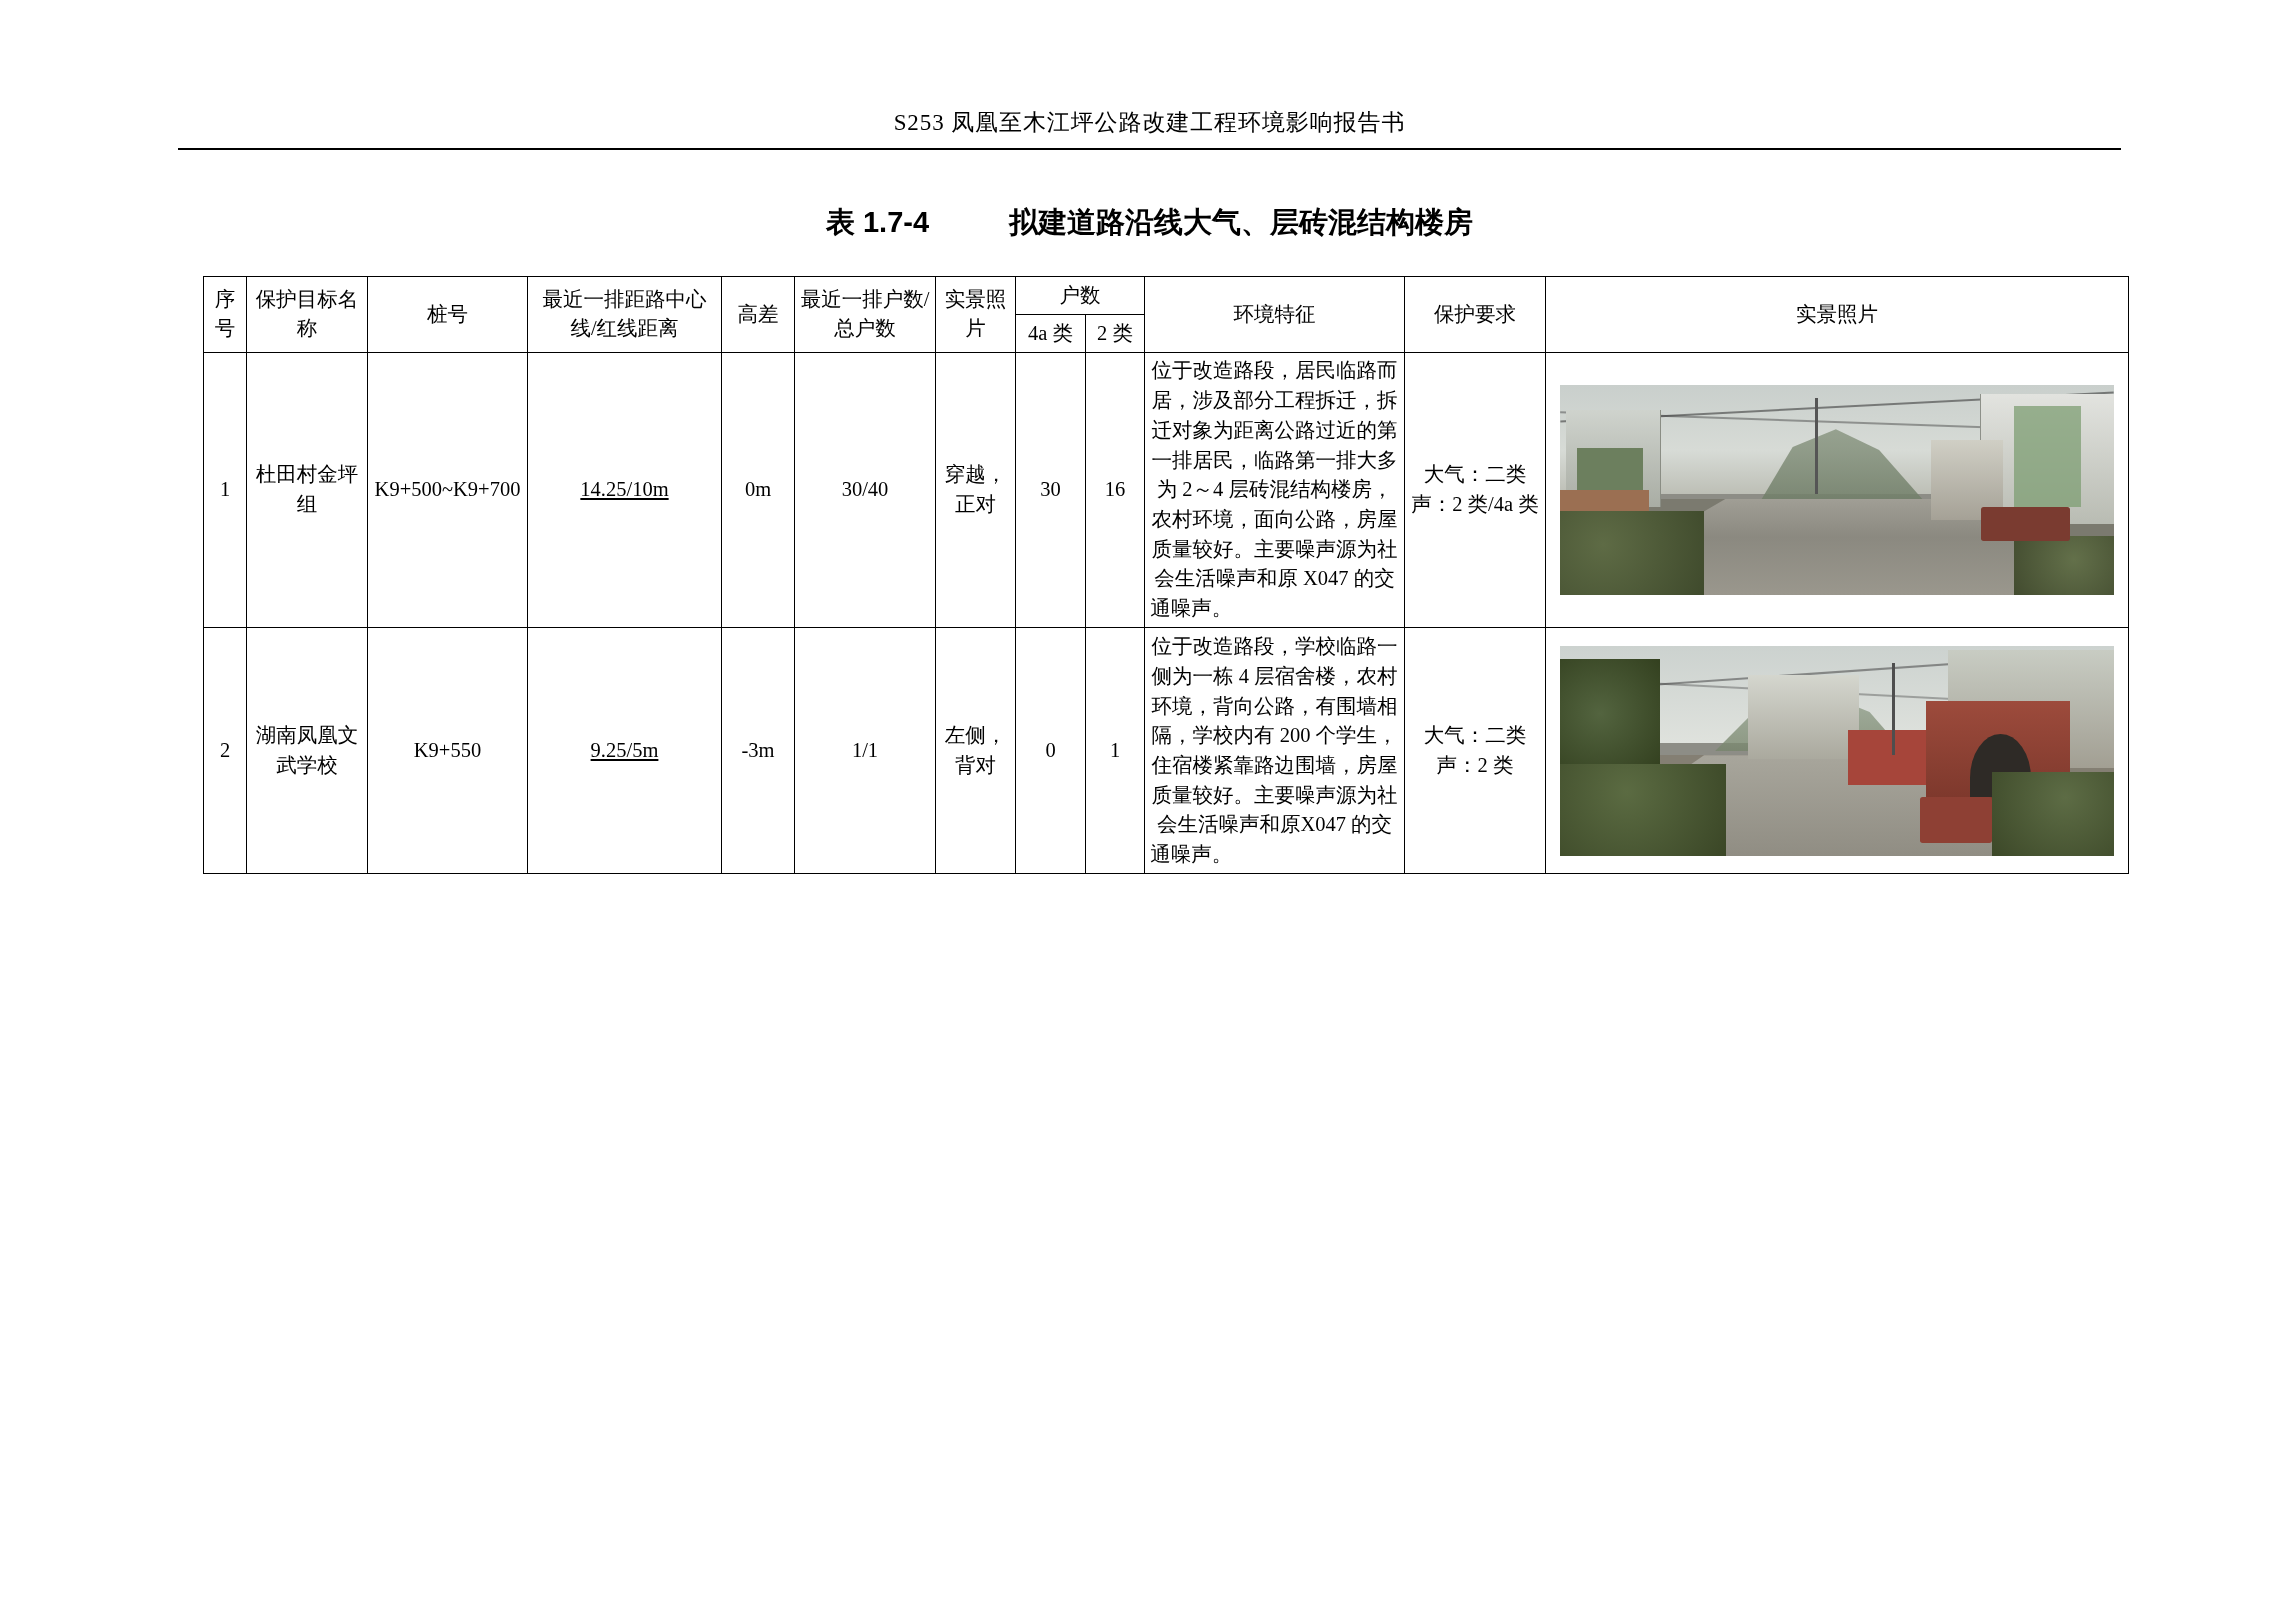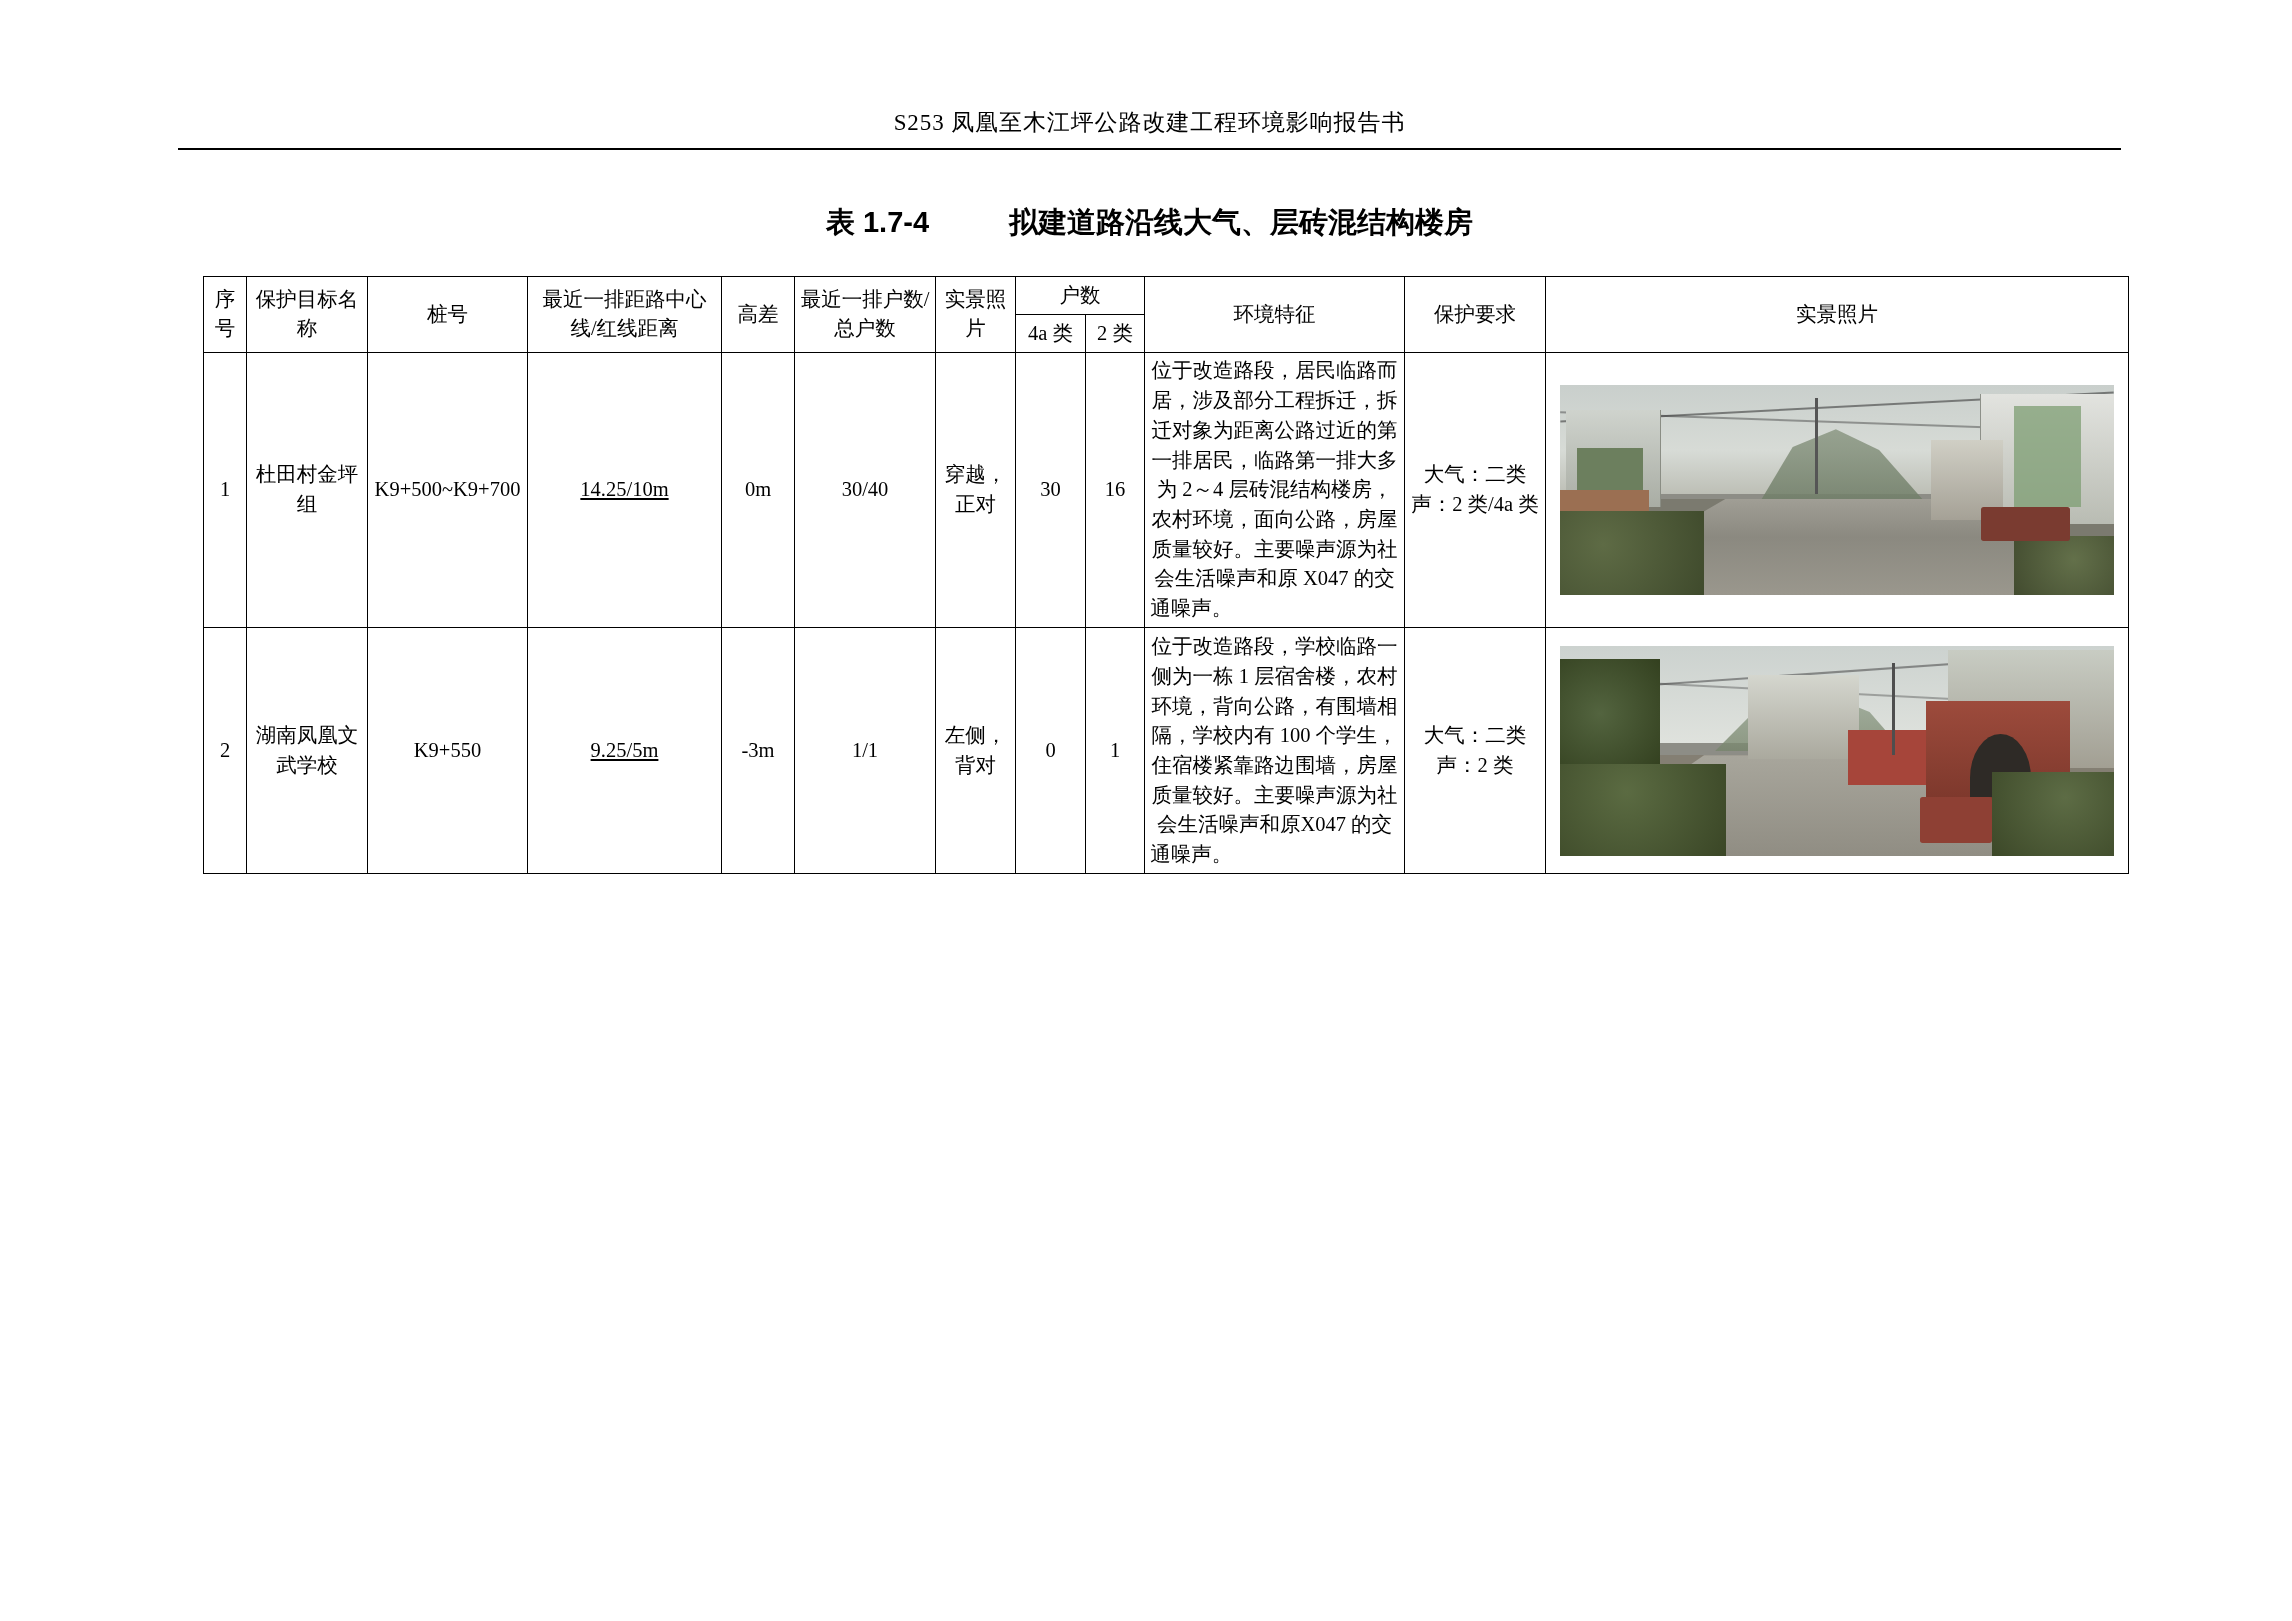--- a/index.html
+++ b/index.html
@@ -353,21 +353,21 @@
       <tr>
         <td>2</td>
         <td>湖南凤凰文武学校</td>
         <td>K9+550</td>
         <td><span class="underline-val">9.25/5m</span></td>
         <td>-3m</td>
         <td>1/1</td>
         <td class="vert-two">左侧，背对</td>
         <td>0</td>
         <td>1</td>
-        <td class="envtext">位于改造路段，学校临路一侧为一栋 1 层宿舍楼，农村环境，背向公路，有围墙相隔，学校内有 100 个学生，住宿楼紧靠路边围墙，房屋质量较好。主要噪声源为社会生活噪声和原X047 的交通噪声。</td>
+        <td class="envtext">位于改造路段，学校临路一侧为一栋 4 层宿舍楼，农村环境，背向公路，有围墙相隔，学校内有 200 个学生，住宿楼紧靠路边围墙，房屋质量较好。主要噪声源为社会生活噪声和原X047 的交通噪声。</td>
         <td class="protect">大气：二类 声：2 类</td>
         <td class="photo">
           <div class="photo-wrap">
             <div class="p2-sky"></div>
             <div class="p2-mount"></div>
             <div class="p2-wire"></div>
             <div class="p2-wire2"></div>
             <div class="p2-ground"></div>
             <div class="p2-road"></div>
             <div class="p2-bldg-c"></div>

